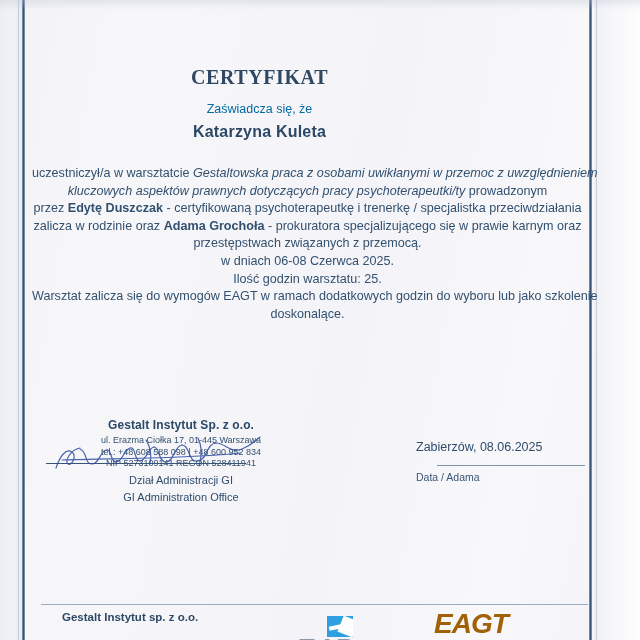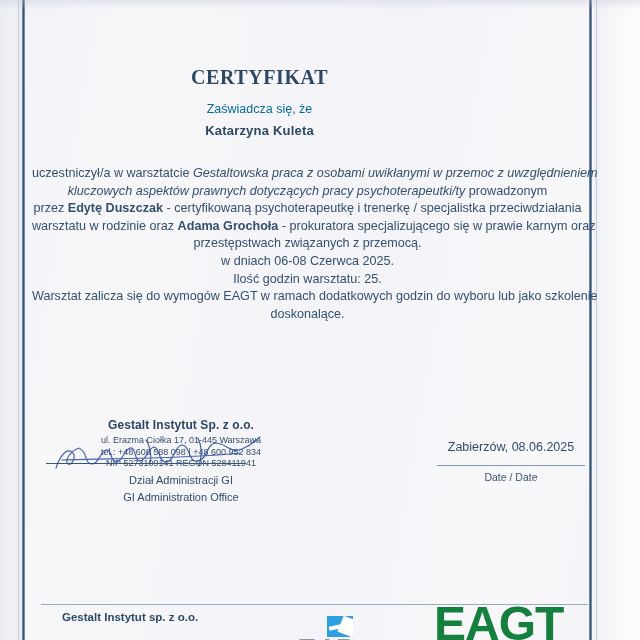--- a/index.html
+++ b/index.html
@@ -84,21 +84,21 @@
     left: 0; right: 0;
     text-align: center;
     font-size: 12.5px;
     color: #0369a1;
   }
   .cert-name {
     position: absolute;
     top: 123px;
     left: 0; right: 0;
     text-align: center;
-    font-size: 13px;
+    font-size: 16px;
     font-weight: bold;
     color: #2c4866;
     letter-spacing: 0.2px;
   }
 
   .body-block {
     position: absolute;
     top: 165px;
     left: 6px;
     width: 551px;
@@ -154,21 +154,21 @@
     height: 42px;
     pointer-events: none;
   }
 
   
   .date-block {
     position: absolute;
     left: 390px;
     top: 440px;
     width: 190px;
-    text-align: center;
+    text-align: left;
     color: #2f4c6b;
   }
   .date-value {
     font-size: 12.5px;
     margin-bottom: 11px;
   }
   .date-rule {
     width: 148px;
     height: 1px;
     background: #7f93ac;
@@ -242,25 +242,26 @@
     font-weight: bold;
     color: #8a97a6;
     line-height: 22px;
     letter-spacing: 0.5px;
   }
   .logo-eagt {
     position: absolute;
     left: 434px;
     top: 607px;
     font-family: "Liberation Sans", sans-serif;
-    font-size: 48px;
-    font-weight: bold;
-    color: #15803d;
+    font-size: 28px;
+    font-weight: bold;
+    color: #a16207;
     line-height: 33px;
     letter-spacing: -1px;
+    font-style: italic;
   }
 
   .scan-shadow-top {
     position: absolute;
     left: 0; right: 0; top: 0;
     height: 10px;
     background: linear-gradient(180deg, rgba(190,195,210,0.35), rgba(255,255,255,0));
     pointer-events: none;
   }
 </style>
@@ -282,21 +283,21 @@
     <div class="cert-title">CERTYFIKAT</div>
 
     <div class="cert-sub">Zaświadcza się, że</div>
 
     <div class="cert-name">Katarzyna Kuleta</div>
 
     <div class="body-block">
       <span class="ln"><span>uczestniczył/a w warsztatcie </span><i>Gestaltowska praca z osobami uwikłanymi w przemoc z uwzględnieniem</i></span>
       <span class="ln"><i>kluczowych aspektów prawnych dotyczących pracy psychoterapeutki/ty</i><span> prowadzonym</span></span>
       <span class="ln"><span>przez </span><b>Edytę Duszczak</b><span> - certyfikowaną  psychoterapeutkę i trenerkę / specjalistka przeciwdziałania</span></span>
-      <span class="ln"><span>warsztatu w rodzinie oraz </span><b>Adama Grochoła</b><span> - prokuratora specjalizującego się w prawie karnym oraz</span></span>
+      <span class="ln"><span>zalicza w rodzinie oraz </span><b>Adama Grochoła</b><span> - prokuratora specjalizującego się w prawie karnym oraz</span></span>
       <span class="ln">przestępstwach związanych z przemocą.</span>
       <span class="ln">w dniach 06-08 Czerwca 2025.</span>
       <span class="ln">Ilość godzin warsztatu: 25.</span>
       <span class="ln">Warsztat zalicza się do wymogów EAGT w ramach dodatkowych godzin do wyboru lub jako szkolenie</span>
       <span class="ln">doskonalące.</span>
     </div>
 
     <div class="sig-block">
       <div class="sig-company">Gestalt Instytut Sp. z o.o.</div>
       <div class="sig-line">ul. Erazma Ciołka 17, 01-445 Warszawa</div>
@@ -318,21 +319,21 @@
         <path d="M166,9 C176,9 180,20 192,15 C202,11 206,6 210,3"></path>
         <path d="M12,26 C60,24 120,26 190,19"></path>
         <path d="M96,6 C100,12 102,20 100,30"></path>
         <path d="M148,4 C152,12 152,22 149,32"></path>
       </g>
     </svg>
 
     <div class="date-block">
       <div class="date-value">Zabierzów, 08.06.2025</div>
       <div class="date-rule"></div>
-      <div class="date-label">Date / Date</div>
+      <div class="date-label">Data / Adama</div>
     </div>
 
   </div>
 
   <div class="footer-rule"></div>
 
   <div class="footer-addr">
     <div class="l1">Gestalt Instytut sp. z o.o.</div>
   </div>
 

